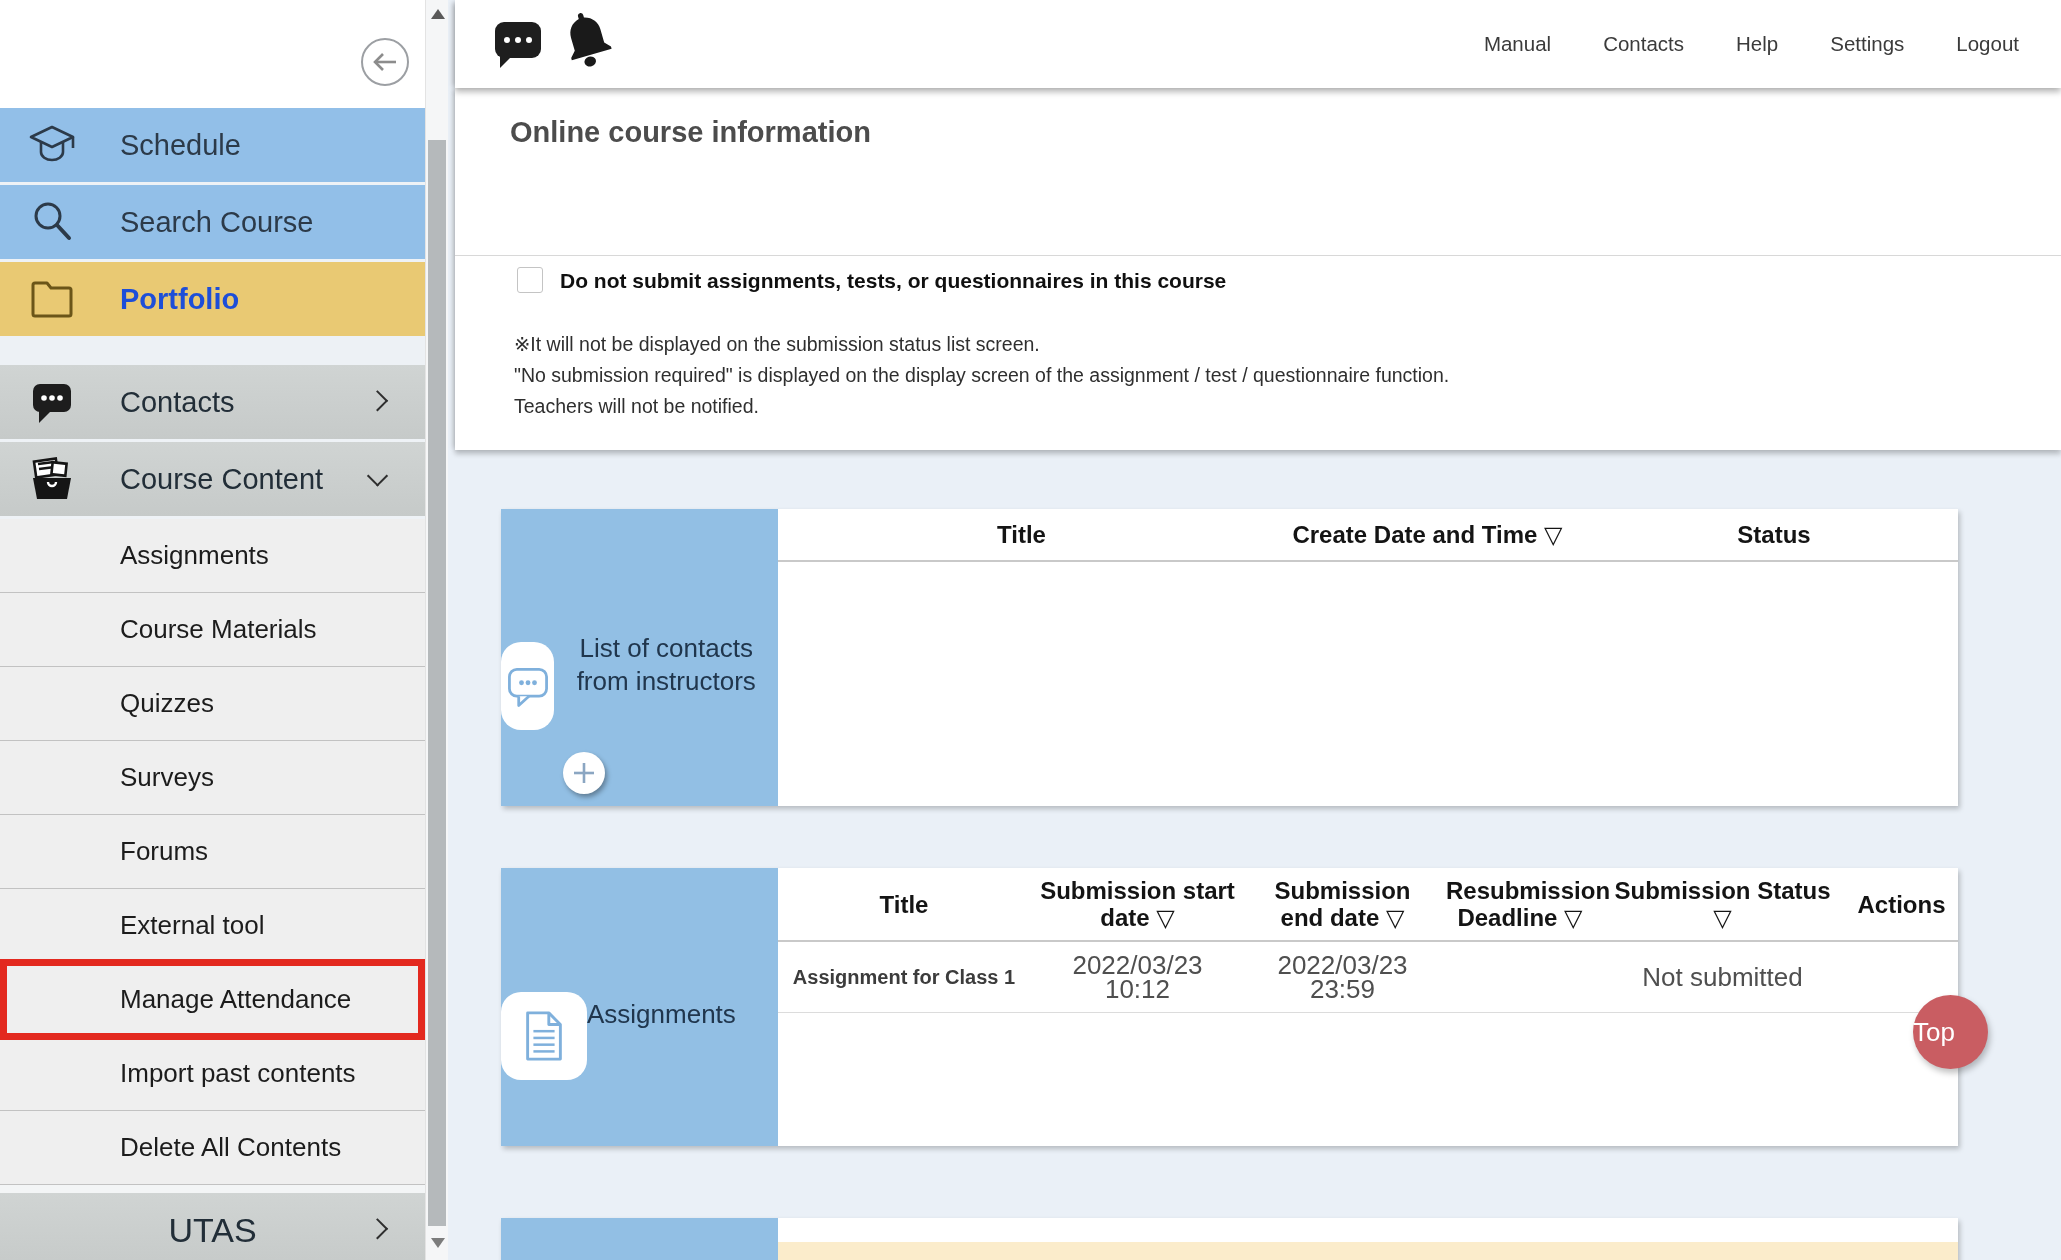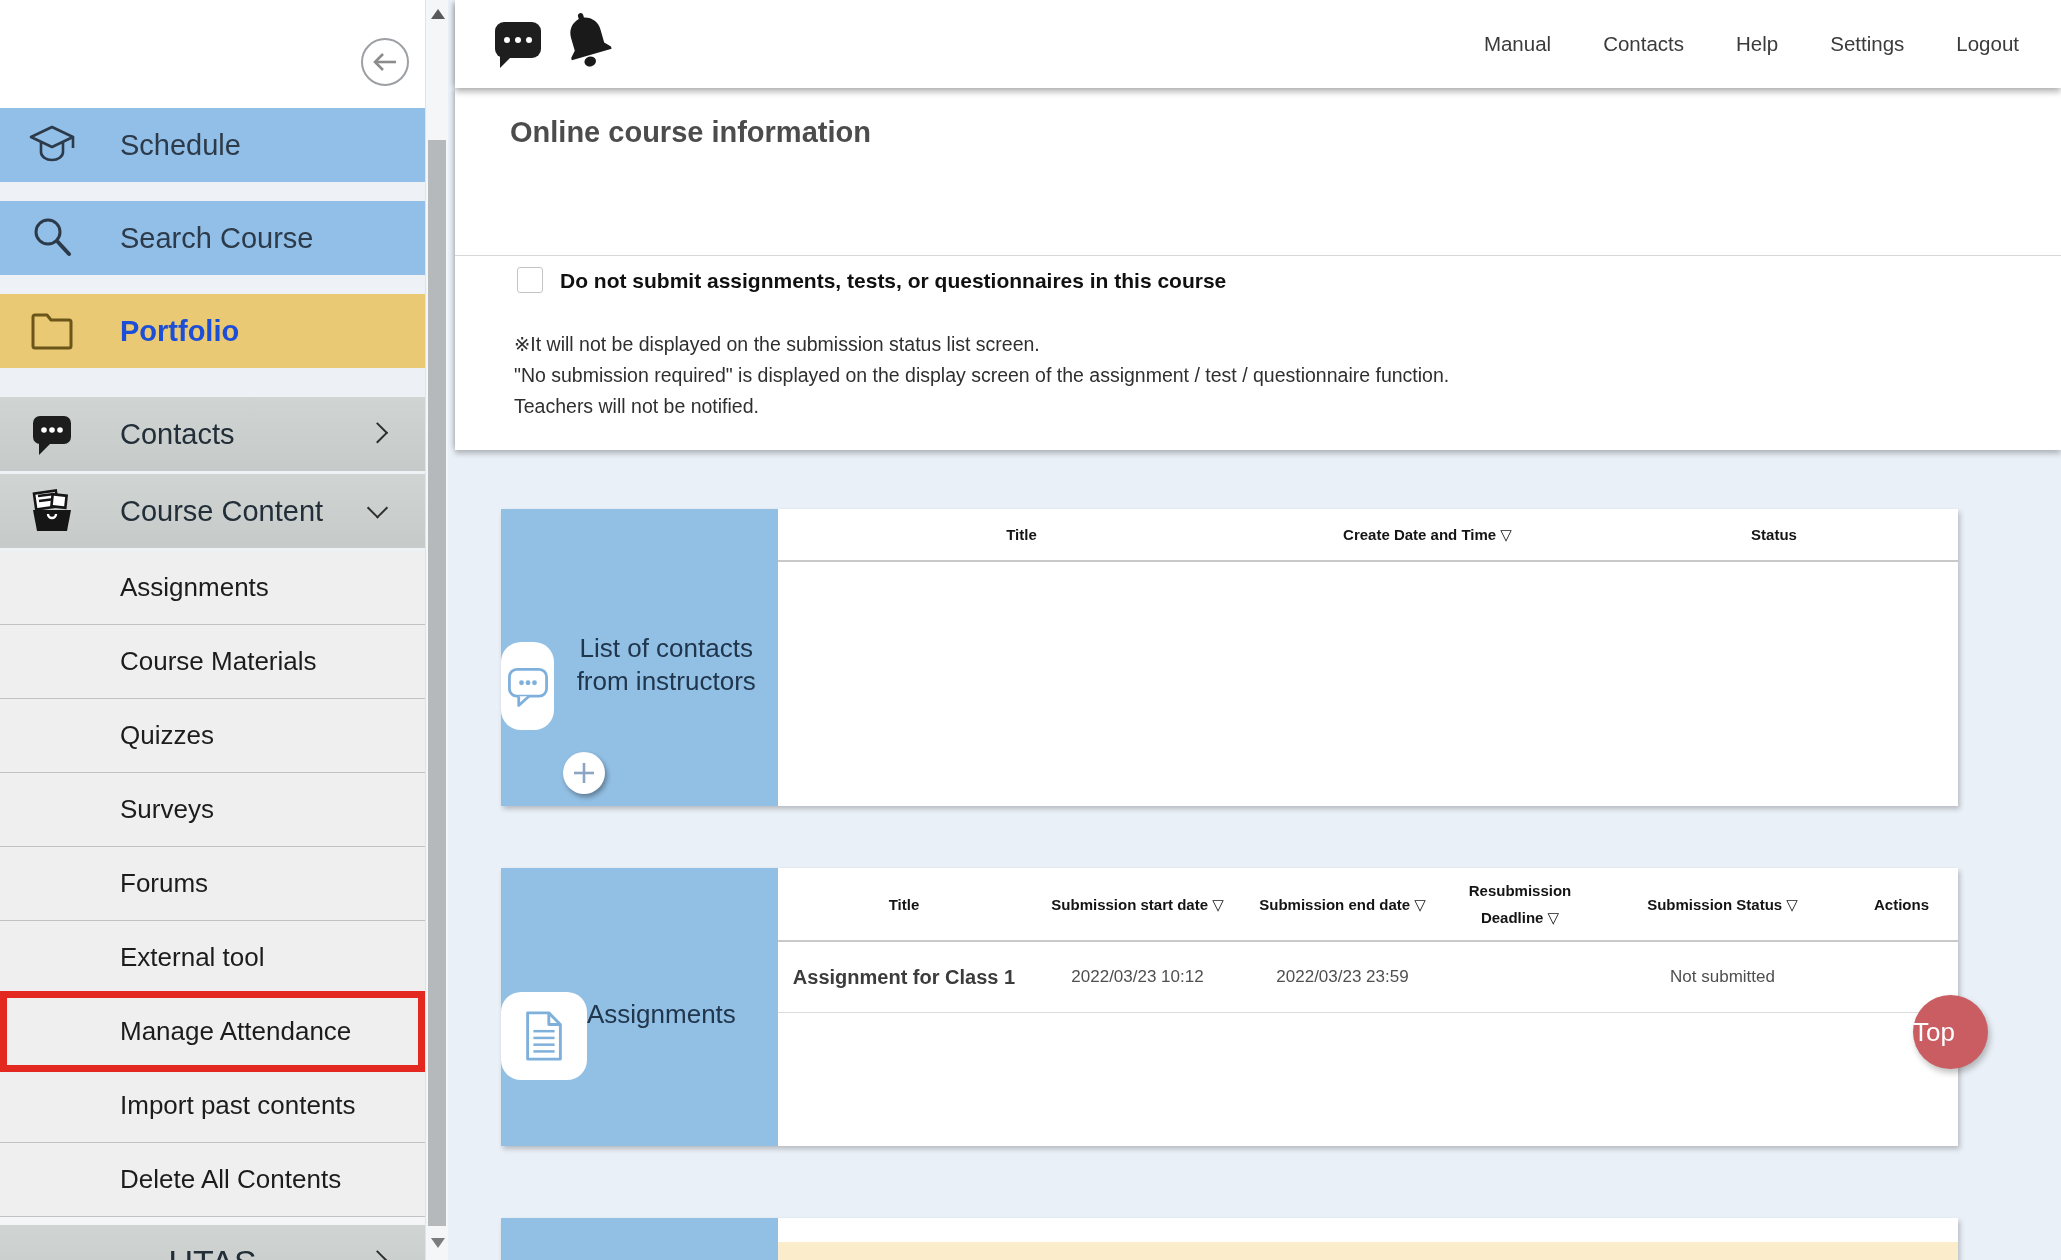--- a/index.html
+++ b/index.html
@@ -24,21 +24,21 @@
     background:#fff; cursor:pointer;
   }
   .collapse-btn svg { display:block; }
 
   .sb-item {
     position:relative; height:74px; display:flex; align-items:center;
     padding-left:28px; cursor:pointer;
   }
   .sb-item .ic { width:48px; height:48px; flex:0 0 48px; display:flex; align-items:center; justify-content:center; }
   .sb-item .lbl { margin-left:44px; font-size:29px; color:#2c3a49; }
-  .sb-blue   { background:#92bfe8; margin-bottom:19px; }
+  .sb-blue   { background:#92bfe8; margin-bottom:3px; }
   .sb-yellow { background:#e9c973; }
   .sb-yellow .lbl { color:#1d4ed8;font-weight:bold; }
   .sb-spacer { height:29px; background:#edf1f5; }
   .sb-gray {
     background:linear-gradient(#d0d4d3,#c6cac9); margin-bottom:3px;
   }
   .sb-gray .lbl { color:#222e38; }
   .chev {
     position:absolute; right:40px; top:50%; width:15px; height:15px;
     border-top:2.5px solid #2e2e2e; border-right:2.5px solid #2e2e2e;
@@ -151,37 +151,37 @@
     margin-top:14px; text-align:center; font-size:26px; line-height:33px; color:#20364d;
   }
   .plus-btn {
     position:absolute; left:62px; bottom:12px; width:42px; height:42px; border-radius:50%;
     background:#fff; box-shadow:2px 3px 5px rgba(0,0,0,0.35);
     display:flex; align-items:center; justify-content:center; cursor:pointer;
   }
 
   .thead { display:grid; align-items:center; }
   .thead .th {
-    text-align:center; font-size:15px; font-weight:bold; color:#141414;
+    text-align:center; font-size:24px; font-weight:bold; color:#141414;
     line-height:27px; padding:0 6px; cursor:pointer;
   }
   .th-divider { width:100%; height:2px; background:#c9c9c9; }
 
   .card1 { top:509px; height:297px; }
   .card1 .thead { grid-template-columns:487px 325px 1fr; height:51px; }
   .card1 .icon-tile { margin-top:57px; }
 
   .card2 { top:868px; height:278px; }
   .card2 .thead { grid-template-columns:252px 215px 195px 160px 245px 1fr; height:72px; }
   .card2 .icon-tile { margin-top:57px; }
   .trow {
     display:grid; grid-template-columns:252px 215px 195px 160px 245px 1fr;
     align-items:center; height:71px; border-bottom:1px solid #dcdcdc;
   }
-  .trow .td { text-align:center; font-size:17px; color:#4f4f4f; line-height:24px; padding:0 8px; }
+  .trow .td { text-align:center; font-size:26px; color:#4f4f4f; line-height:24px; padding:0 8px; }
   .trow .td.strong { font-weight:bold; color:#3c3c3c; font-size:20px; }
 
   .card3 { top:1218px; height:200px; }
   .card3 .card-table .row-white { height:24px; background:#fff; }
   .card3 .card-table .row-yellow { height:176px; background:#fbeccb; }
 
   .top-btn {
     position:absolute; left:1458px; top:995px; width:75px; height:74px; border-radius:50%;
     background:#c95d62; color:#fff; font-size:26px;
     display:flex; align-items:center; 

